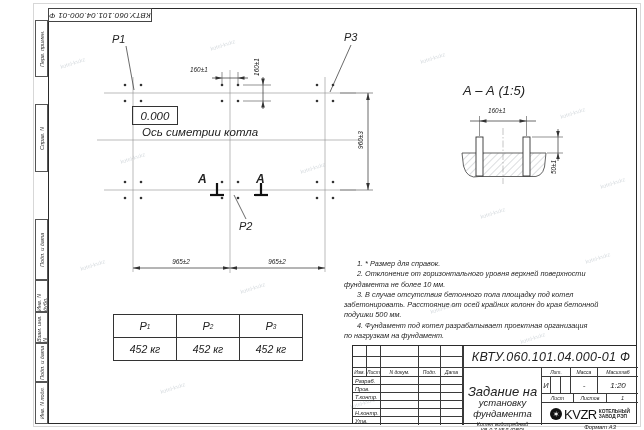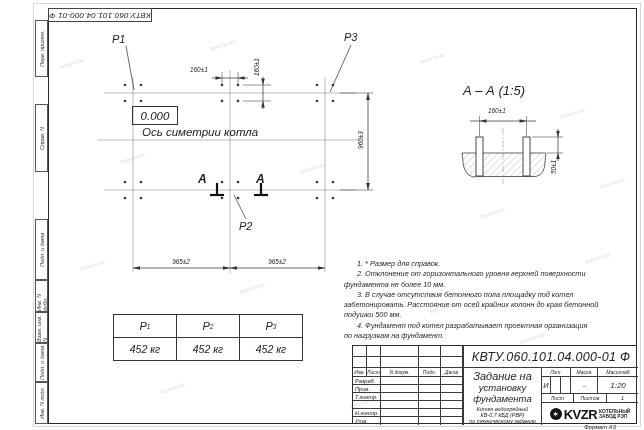--- a/index.html
+++ b/index.html
@@ -276,21 +276,21 @@
   <div class="abs cell" style="left:0;top:71px;width:28px;height:8px;border-bottom:none;">Утв.</div>
   <div class="abs cell" style="left:28px;top:71px;width:38px;height:8px;border-bottom:none;"></div>
   <div class="abs cell" style="left:66px;top:71px;width:22px;height:8px;border-bottom:none;"></div>
   <div class="abs cell" style="left:88px;top:71px;width:22px;height:8px;border-bottom:none;"></div>
 
   <div class="abs ctr it" style="left:110px;top:0;width:175px;height:22px;border-left:1px solid #3a3a3a;border-bottom:1px solid #3a3a3a;font-size:12.5px;letter-spacing:.3px;white-space:nowrap;">
     <span>КВТУ.060.101.04.000-01  Ф</span>
   </div>
 
   <div class="abs" style="left:110px;top:22px;width:78px;height:57px;border-left:1px solid #3a3a3a;text-align:center;">
-    <div class="it" style="font-size:11px;line-height:11px;margin-top:3px;">Задание на</div>
+    <div class="it" style="font-size:13px;line-height:11px;margin-top:18px;">Задание на</div>
     <div class="it" style="font-size:9.5px;line-height:11px;">установку</div>
     <div class="it" style="font-size:9.5px;line-height:11px;">фундамента</div>
     <div class="it" style="font-size:5.4px;line-height:6px;margin-top:2px;">Котел водогрейный</div>
     <div class="it" style="font-size:5.4px;line-height:6px;">КВ-0,7 КБД (РВР)</div>
     <div class="it" style="font-size:5.4px;line-height:6px;">по техническому заданию</div>
   </div>
 
   <div class="abs cell c" style="left:188px;top:22px;width:30px;height:9px;border-left:1px solid #3a3a3a;font-size:5px;">Лит.</div>
   <div class="abs cell c" style="left:218px;top:22px;width:27px;height:9px;font-size:5px;">Масса</div>
   <div class="abs cell c" style="left:245px;top:22px;width:40px;height:9px;border-right:none;font-size:5px;">Масштаб</div>
@@ -300,21 +300,21 @@
   <div class="abs cell c" style="left:208px;top:31px;width:10px;height:17px;"></div>
   <div class="abs cell c it" style="left:218px;top:31px;width:27px;height:17px;font-size:8px;">-</div>
   <div class="abs cell c it" style="left:245px;top:31px;width:40px;height:17px;border-right:none;font-size:8px;">1:20</div>
 
   <div class="abs cell c" style="left:188px;top:48px;width:33px;height:9px;border-left:1px solid #3a3a3a;font-size:5.2px;">Лист</div>
   <div class="abs cell c" style="left:221px;top:48px;width:33px;height:9px;font-size:5.2px;">Листов</div>
   <div class="abs cell c" style="left:254px;top:48px;width:31px;height:9px;border-right:none;font-size:5.6px;">1</div>
 
   <div class="abs" style="left:188px;top:57px;width:97px;height:22px;border-left:1px solid #3a3a3a;display:flex;align-items:center;justify-content:center;gap:2px;">
     <span style="width:12px;height:12px;border-radius:50%;background:#111;color:#fff;font-size:8px;display:flex;align-items:center;justify-content:center;">✶</span>
-    <span style="font-weight:bold;font-size:13px;letter-spacing:-0.5px;color:#111;">KVZR</span>
+    <span style="font-weight:normal;font-size:13px;letter-spacing:-0.5px;color:#111;">KVZR</span>
     <span style="display:inline-block;text-align:left;">
       <span style="display:block;font-size:4.8px;font-weight:bold;color:#222;">КОТЕЛЬНЫЙ</span>
       <span style="display:block;font-size:4.8px;font-weight:bold;color:#222;">ЗАВОД РЭП</span>
     </span>
   </div>
 </div>
 
 <div class="abs ctr it" style="left:555px;top:424px;width:90px;height:6px;font-size:5.8px;">
     <span>Формат А3</span>
   </div>

